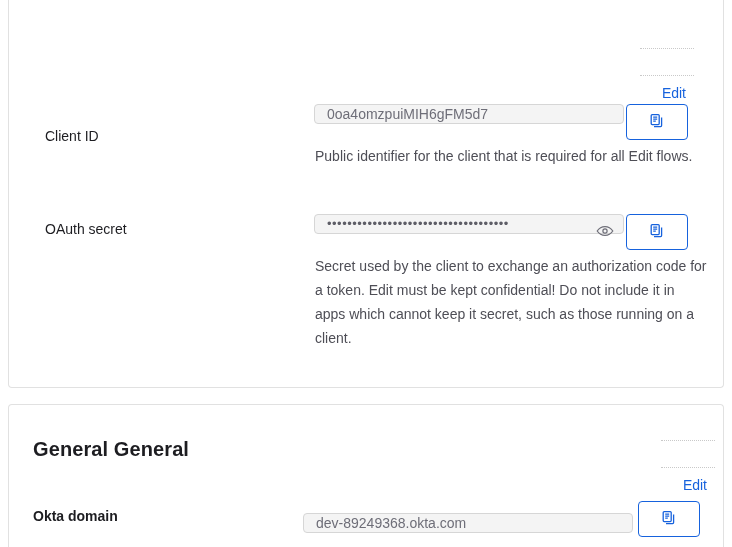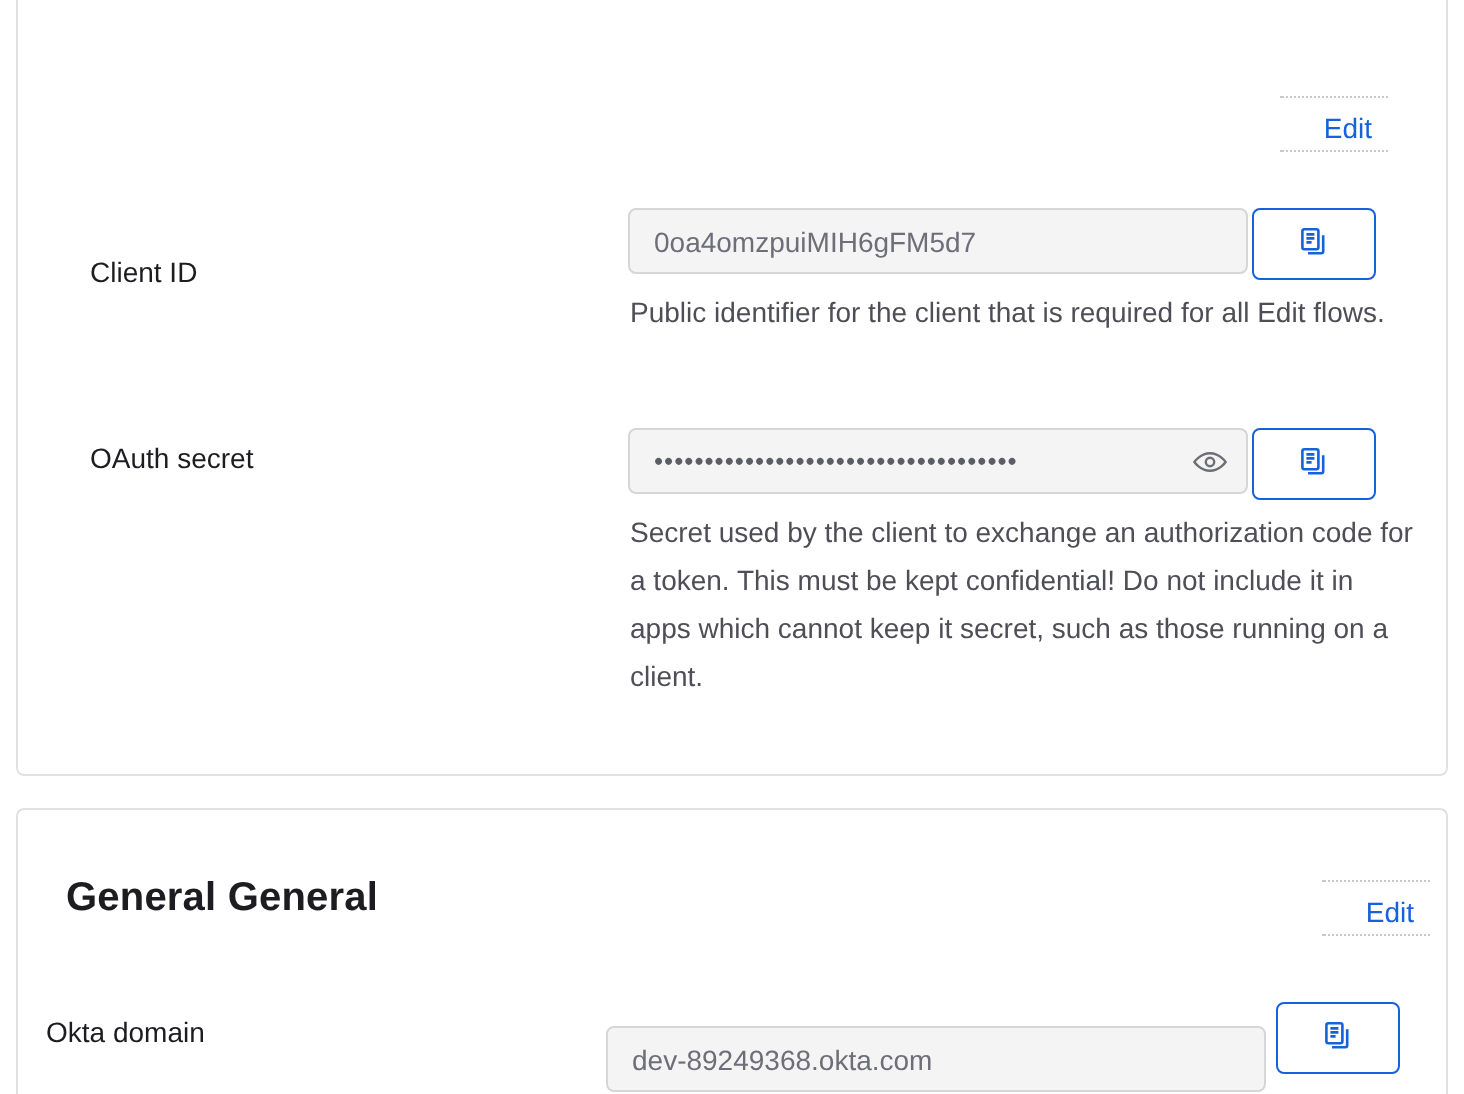--- a/index.html
+++ b/index.html
@@ -64,20 +64,21 @@
 
   .edit-link {
     position: absolute;
     font-size: 14px;
     color: #1662dd;
     text-decoration: none;
     cursor: pointer;
     padding: 3px 6px;
     border-radius: 3px;
     line-height: 18px;
+    margin-top: 29px;
   }
 
   #edit-client-credentials { right: 31px; top: 52px; }
   #edit-general-settings { right: 19px; top: 444px; }
 
   
   .edit-deco {
     position: absolute;
     width: 54px;
     height: 26px;
@@ -102,21 +103,21 @@
   }
 
   .input-wrap {
     position: absolute;
     height: 36px;
     box-sizing: border-box;
   }
 
   .text-input {
     width: 100%;
-    height: 33px;
+    height: 20px;
     box-sizing: border-box;
     background: #f4f4f4;
     border: 1px solid #d6d6d6;
     border-radius: 4px;
     color: #6e6e78;
     font-size: 14px;
     font-family: "Liberation Sans", sans-serif;
     padding: 0 39px 0 12px;
     line-height: 34px;
   }
@@ -206,30 +207,30 @@
       <button class="copy-button" style="left: 617px; top: 0px;">
         <span>
           <svg width="16" height="16" viewBox="0 0 16 16" fill="none" stroke="#1662dd" stroke-width="1.3">
             <rect x="2.2" y="1.6" width="8" height="10" rx="1"></rect>
             <path d="M5 13.6h6.6a1 1 0 0 0 1-1V4.6"></path>
             <path d="M4.2 4.2h4M4.2 6.2h4M4.2 8.2h2.6"></path>
           </svg>
         </span>
       </button>
 
-      <div class="helper-text" style="left: 306px; top: 40px; width: 392px;">Secret used by the client to exchange an authorization code for a token. This must be kept confidential! Do not include it in apps which cannot keep it secret, such as those running on a client.</div>
+      <div class="helper-text" style="left: 306px; top: 40px; width: 392px;">Secret used by the client to exchange an authorization code for a token. Edit must be kept confidential! Do not include it in apps which cannot keep it secret, such as those running on a client.</div>
     </div>
   </div>
 
   <div class="card" id="card-general-settings">
 
     <div class="card-title" id="title-general-settings">General General</div>
 
     <div class="field-row" style="top: 96px;">
-      <div class="field-label" style="left: 14px; top: 5px;">Okta domain</div>
+      <div class="field-label" style="left: 24px; top: 5px; font-weight: bold;">Okta domain</div>
 
       <div class="input-wrap" style="left: 294px; top: 12px; width: 330px;">
         <input class="text-input" type="text" readonly="" value="dev-89249368.okta.com" style="">
       </div>
 
       <button class="copy-button" style="left: 629px; top: 0px;">
         <span>
           <svg width="16" height="16" viewBox="0 0 16 16" fill="none" stroke="#1662dd" stroke-width="1.3">
             <rect x="2.2" y="1.6" width="8" height="10" rx="1"></rect>
             <path d="M5 13.6h6.6a1 1 0 0 0 1-1V4.6"></path>

